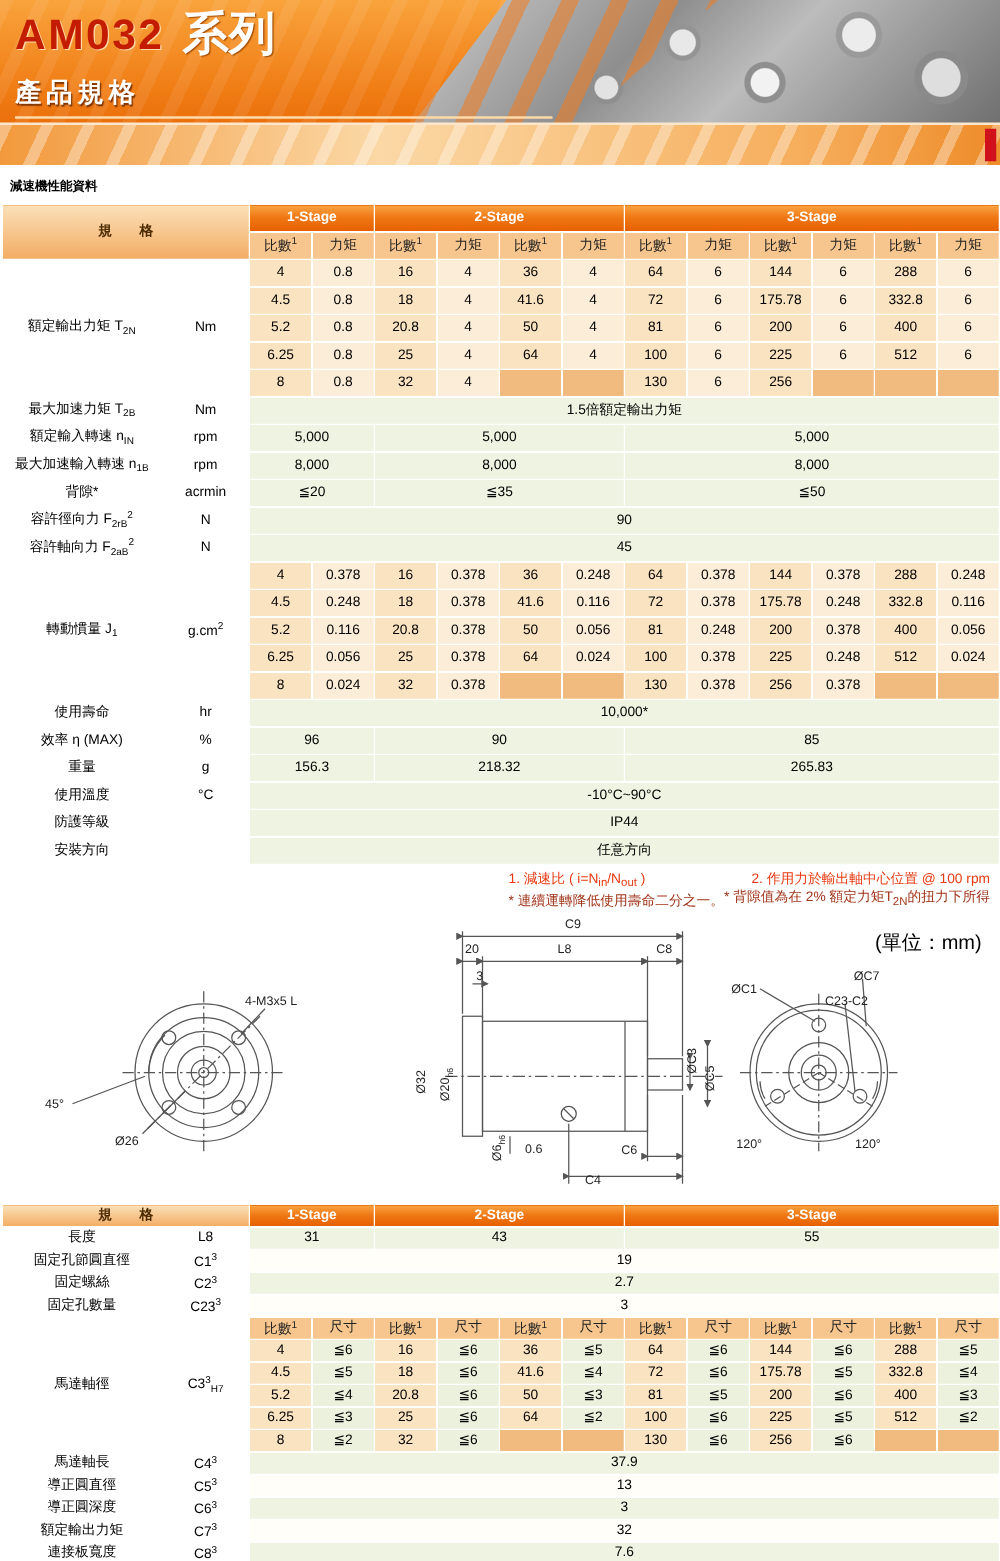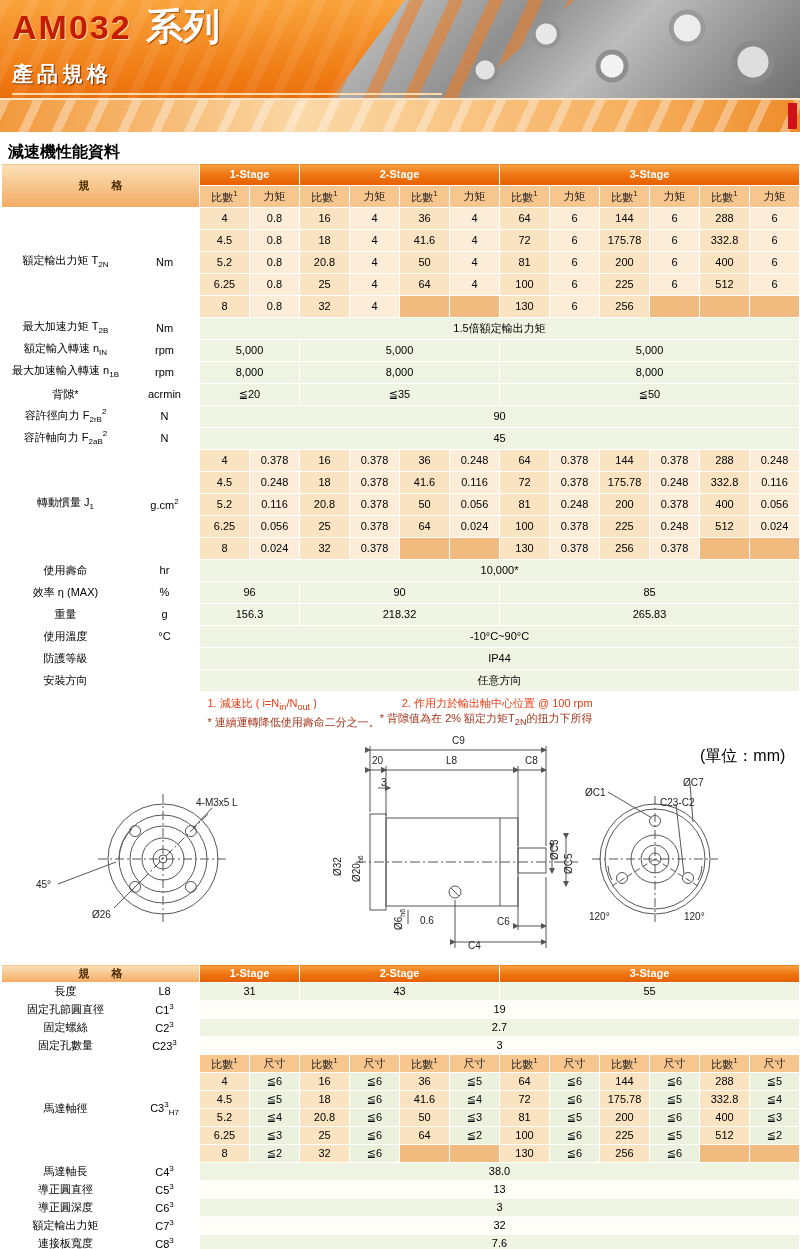--- a/index.html
+++ b/index.html
@@ -28,42 +28,42 @@
   .hdr-subwrap{position:absolute;left:12px;top:60px;width:430px;border-bottom:2px solid #ffd9a8;padding-bottom:5px;}
   .hdr-sub{font-size:21px;font-weight:bold;color:#fff;letter-spacing:4px;text-shadow:1px 1px 1px #7a3000;}
   .hdr-band{position:absolute;left:0;right:0;bottom:0;height:32px;
     background:linear-gradient(90deg,#f2993c 0%,#fbd8a6 38%,#f6ae5c 80%,#ee8c2a 100%);
     border-top:2px solid #fce7cd;}
   .hdr-band::before{content:"";position:absolute;inset:0;
     background:repeating-linear-gradient(115deg,rgba(255,255,255,.35) 0 9px,rgba(255,255,255,0) 9px 30px);}
   .hdr-redtab{position:absolute;right:3px;bottom:3px;width:9px;height:26px;background:#d0111b;}
 
   
-  .sec-heading{margin:10px 0 4px 8px;font-size:16px;font-weight:bold;height:17px;}
+  .sec-heading{margin:10px 0 4px 8px;font-size:10px;font-weight:bold;height:17px;}
 
   
   .spec-table{border-collapse:collapse;table-layout:fixed;margin-left:1px;}
   .spec-table td{border:1px solid #fff;font-size:11px;text-align:center;padding:0 1px;height:21px;line-height:1.05;
     white-space:nowrap;overflow:hidden;}
   .spec-table sub,.spec-table sup{font-size:8px;}
   .t2 td{height:17px;}
   .cell-lbl{background:#fff;border:1px solid #ababab;text-align:left;padding-left:4px;font-size:12px;}
   .cell-unit{background:#fff;border:1px solid #ababab;font-size:11px;}
   .cell-stage{background:linear-gradient(180deg,#f9a341 0%,#ef7814 45%,#e65e00 100%);color:#fff;font-weight:bold;font-size:12px;height:23px;}
   .cell-spec{background:linear-gradient(180deg,#fbe0b8,#f3ab62);color:#4a2a00;font-weight:bold;font-size:13px;height:23px;}
   .cell-sub{background:#f7c68e;height:17px;color:#222;margin-top:26px;}
   .cell-ratio{background:#fae3c0;}
   .cell-val{background:#fcedd8;}
   .cell-size{background:#ebf1dc;}
   .cell-empty{background:#f1bb80;}
   .cell-green{background:#eef3e2;}
   .cell-white{background:#fffef9;}
 
   
-  .notes{display:flex;justify-content:center;padding:4px 8px 2px 8px;}
+  .notes{display:flex;justify-content:flex-end;padding:4px 8px 2px 8px;}
   .notes-col.right{text-align:right;}
   .note-line{font-size:11px;line-height:15px;}
   .red{color:#e83a10;}
   .dark{color:#a03318;}
 
   
   .diagram{position:relative;height:230px;margin-top:2px;}
   .diagram svg{position:absolute;left:0;top:0;}
   .dlabel{position:absolute;font-size:10px;color:#222;white-space:nowrap;line-height:1;}
   .dlabel sub{font-size:7px;}
@@ -585,21 +585,21 @@
             <td class="cell-ratio">130</td>
             <td class="cell-size">≦6</td>
             <td class="cell-ratio">256</td>
             <td class="cell-size">≦6</td>
             <td class="cell-empty"></td>
             <td class="cell-empty"></td>
           </tr>
           <tr>
             <td class="cell-lbl">馬達軸長</td>
             <td class="cell-unit">C4<sup>3</sup></td>
-            <td class="cell-green" colspan="12">38.0</td>
+            <td class="cell-green" colspan="12">37.9</td>
           </tr>
           <tr>
             <td class="cell-lbl">導正圓直徑</td>
             <td class="cell-unit">C5<sup>3</sup></td>
             <td class="cell-white" colspan="12">13</td>
           </tr>
           <tr>
             <td class="cell-lbl">導正圓深度</td>
             <td class="cell-unit">C6<sup>3</sup></td>
             <td class="cell-green" colspan="12">3</td>

